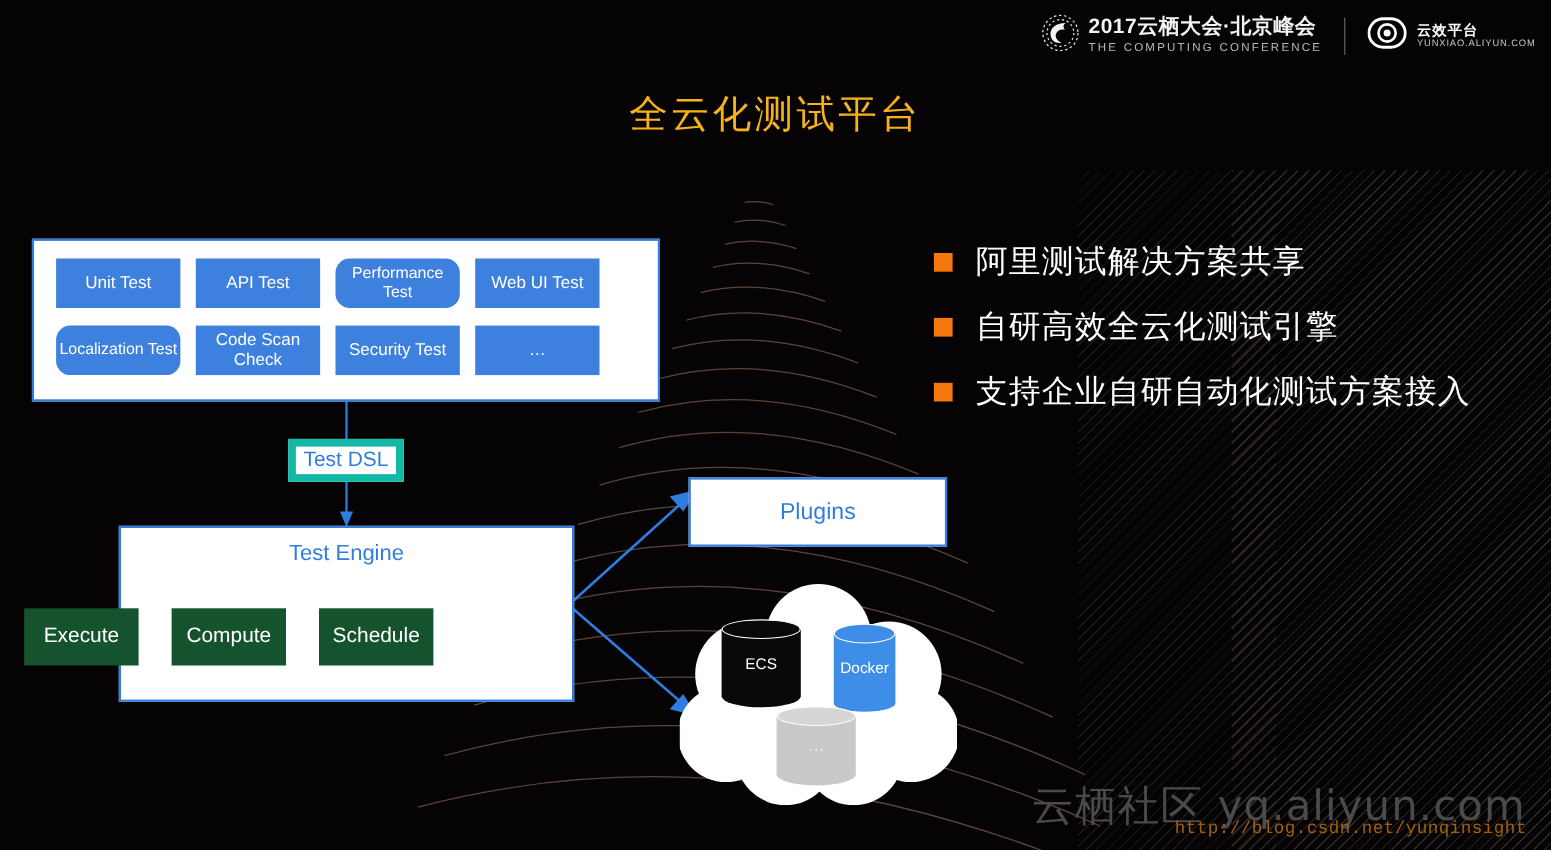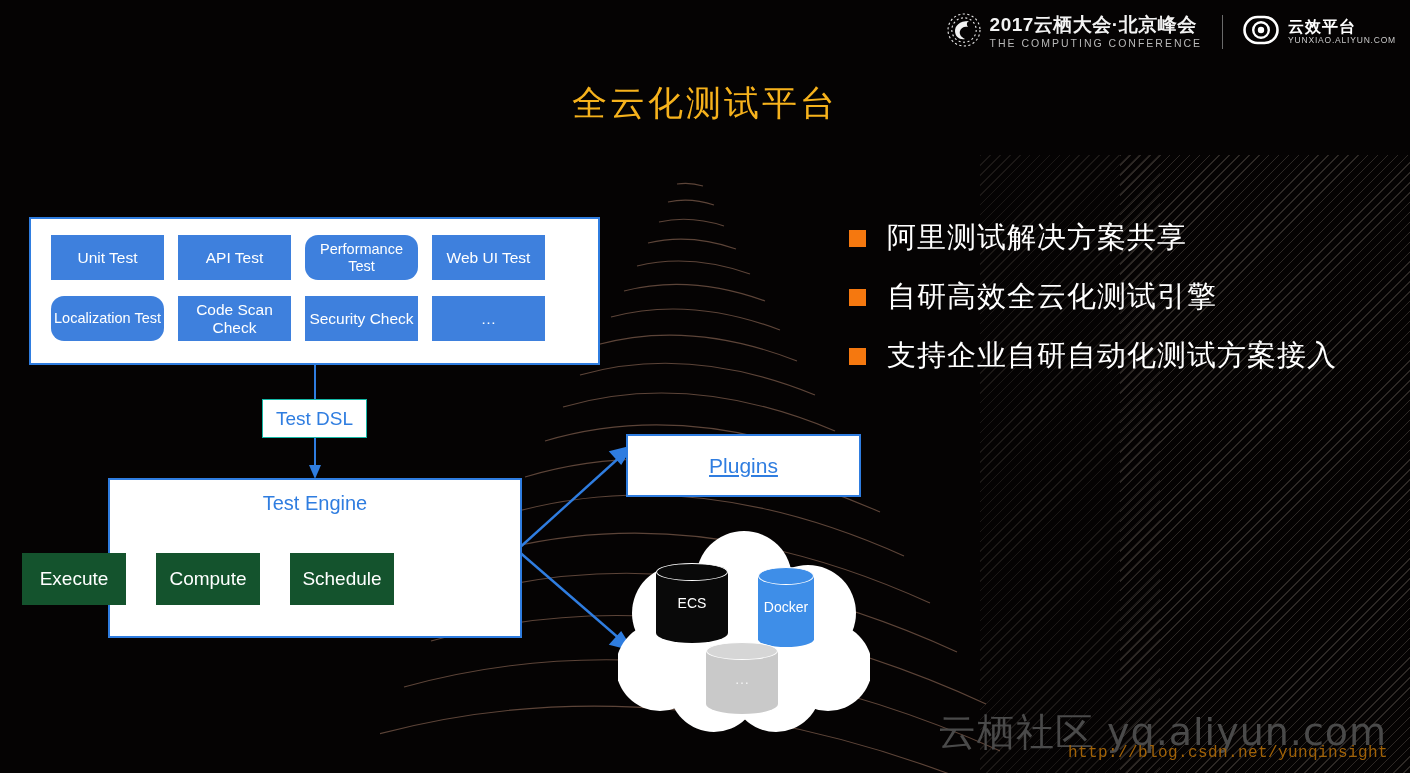--- a/index.html
+++ b/index.html
@@ -31,21 +31,21 @@
   .cone svg{display:block;}
 
   
   #header{position:absolute;top:0;left:0;width:1410px;height:66px;z-index:5;}
   .brandwrap{position:absolute;right:14px;top:13px;display:flex;align-items:center;gap:0;}
   .brand-a{display:flex;align-items:center;gap:9px;}
   .brand-txt-cn{color:#f3f3f3;font-size:19px;font-weight:bold;letter-spacing:.5px;line-height:1.05;}
   .brand-txt-en{color:#b9b9b9;font-size:10.5px;letter-spacing:2.0px;line-height:1.2;margin-top:2px;}
   .vdiv{width:1px;height:34px;background:#6a6a6a;margin:0 20px;}
   .brand-b{display:flex;align-items:center;gap:9px;}
-  .brand-b .cn{color:#fff;font-size:16px;font-weight:bold;letter-spacing:1px;line-height:1.05;}
+  .brand-b .cn{color:#fff;font-size:13px;font-weight:bold;letter-spacing:1px;line-height:1.05;}
   .brand-b .en{color:#c9c9c9;font-size:8.5px;letter-spacing:.8px;line-height:1.2;margin-top:0;}
 
   
   #title{
     position:absolute;top:80px;left:0;width:1410px;text-align:center;z-index:5;
     color:#f6b21c;font-size:35px;font-weight:normal;letter-spacing:3px;
     font-family:"DejaVu Sans","Liberation Sans",sans-serif;
   }
 
   
@@ -58,42 +58,42 @@
     width:113px;height:45px;background:#3e80dd;color:#ffffff;display:flex;
     align-items:center;justify-content:center;text-align:center;
     font-size:15.5px;line-height:1.13;box-sizing:border-box;padding:2px;
   }
   .tbox.sm{font-size:14.5px;border-radius:13px;}
 
   
   #conn1{position:absolute;left:306px;top:365px;width:18px;height:115px;z-index:3;}
 
   #dsl{
-    left:262px;top:399px;width:105px;height:39px;border:1px solid #14b8a6;
+    left:262px;top:399px;width:105px;height:39px;border:7px solid #14b8a6;
     display:flex;align-items:center;justify-content:center;
     color:#2f7de0;font-size:19px;z-index:5;background:#fff;
   }
 
   #engine{left:108px;top:478px;width:414px;height:160px;}
   #engine-label{
     position:absolute;top:12px;left:0;width:100%;text-align:center;
     color:#2f7de0;font-size:20px;
   }
   .erow{position:absolute;left:22px;top:553px;display:flex;gap:30px;z-index:5;}
   .ebox{
     width:104px;height:52px;background:#14532d;color:#fff;
     display:flex;align-items:center;justify-content:center;font-size:19px;
   }
 
   
   #fan{position:absolute;left:515px;top:440px;width:125px;height:220px;z-index:3;}
 
   #plugins{left:626px;top:434px;width:235px;height:63px;
     display:flex;align-items:center;justify-content:center;
-    color:#2f7de0;font-size:21px;text-decoration:underline;}
+    color:#2f7de0;font-size:21px;}
 
   
   #cloud{position:absolute;left:618px;top:527px;width:252px;height:205px;z-index:4;}
   .cyl{position:absolute;}
   .cyl .body{position:absolute;left:0;bottom:0;width:100%;height:calc(100% - 9px);}
   .cyl .top{position:absolute;left:0;top:0;width:100%;height:18px;border-radius:50%;}
   .cyl .lbl{position:absolute;left:0;top:0;width:100%;height:100%;display:flex;
     align-items:center;justify-content:center;color:#fff;font-size:14px;z-index:3;}
 
   
@@ -183,21 +183,21 @@
 <div id="title">全云化测试平台</div>
 
 <div class="panel" id="test-types">
   <div class="tgrid">
     <div class="tbox">Unit Test</div>
     <div class="tbox">API Test</div>
     <div class="tbox sm">Performance Test</div>
     <div class="tbox">Web UI Test</div>
     <div class="tbox sm">Localization Test</div>
     <div class="tbox">Code Scan Check</div>
-    <div class="tbox">Security Check</div>
+    <div class="tbox">Security Test</div>
     <div class="tbox">…</div>
   </div>
 </div>
 
 <svg id="conn1" width="18" height="115" viewBox="0 0 18 115">
   <line x1="9" y1="0" x2="9" y2="103" stroke="#2f7de0" stroke-width="2"></line>
   <polygon points="9,114 3,100 15,100" fill="#2f7de0"></polygon>
 </svg>
 
 <div class="panel" id="dsl">Test DSL</div>

